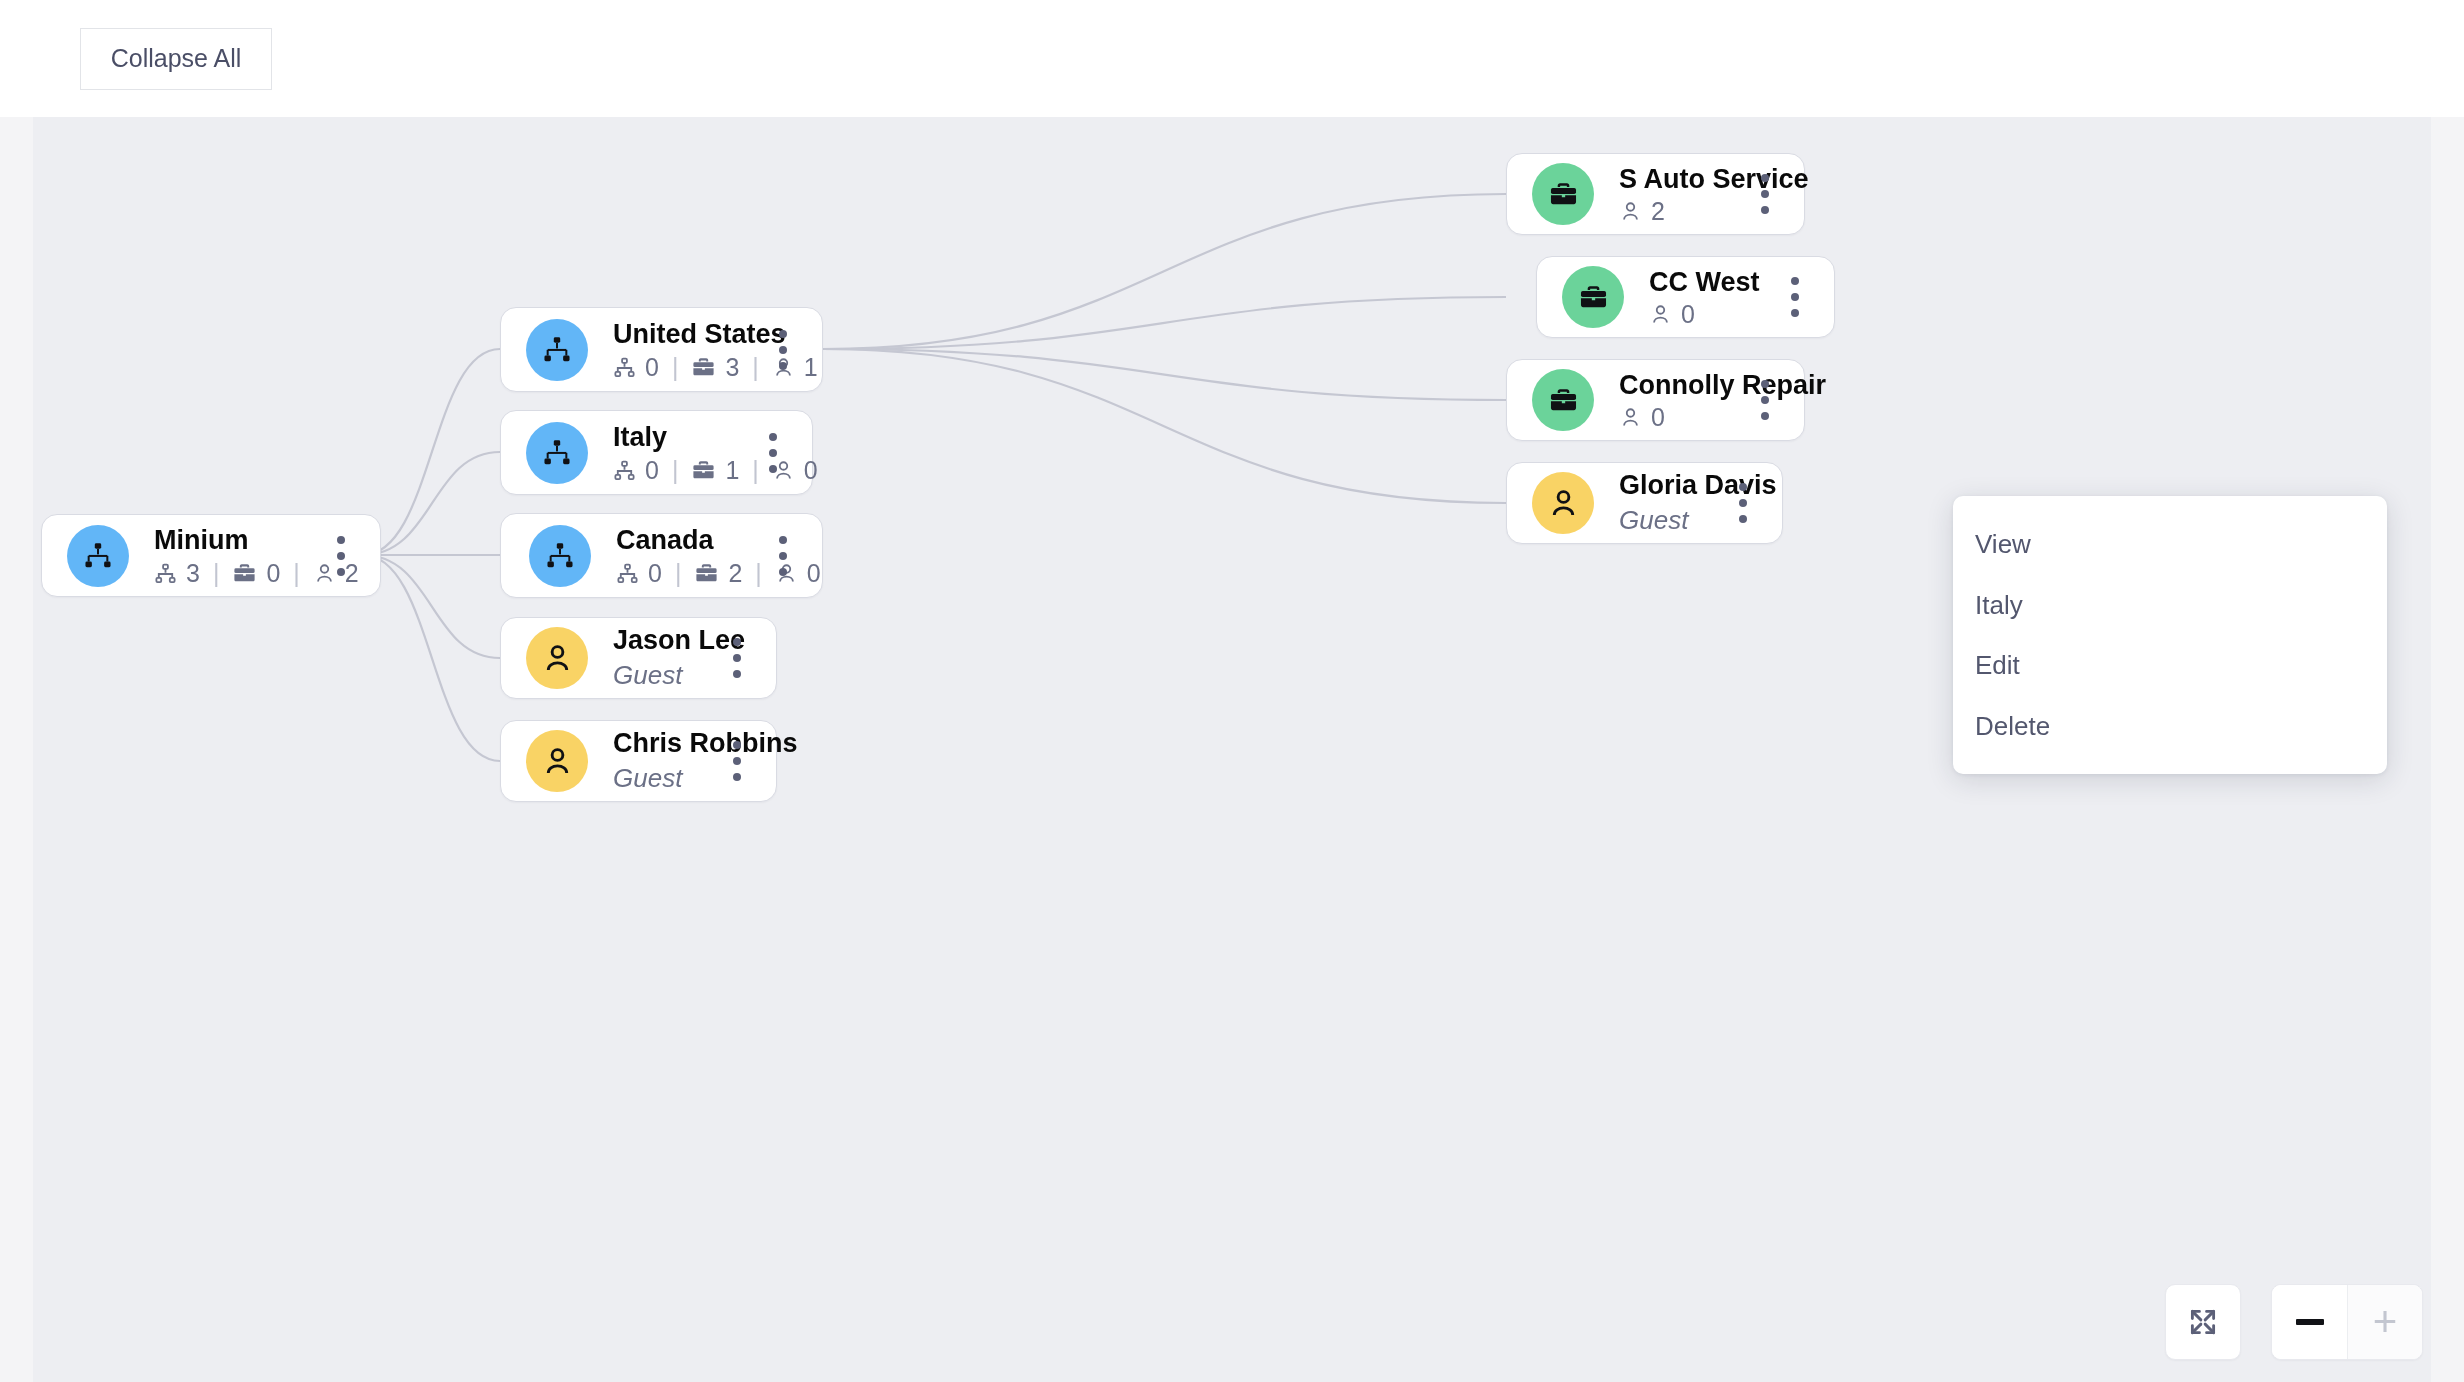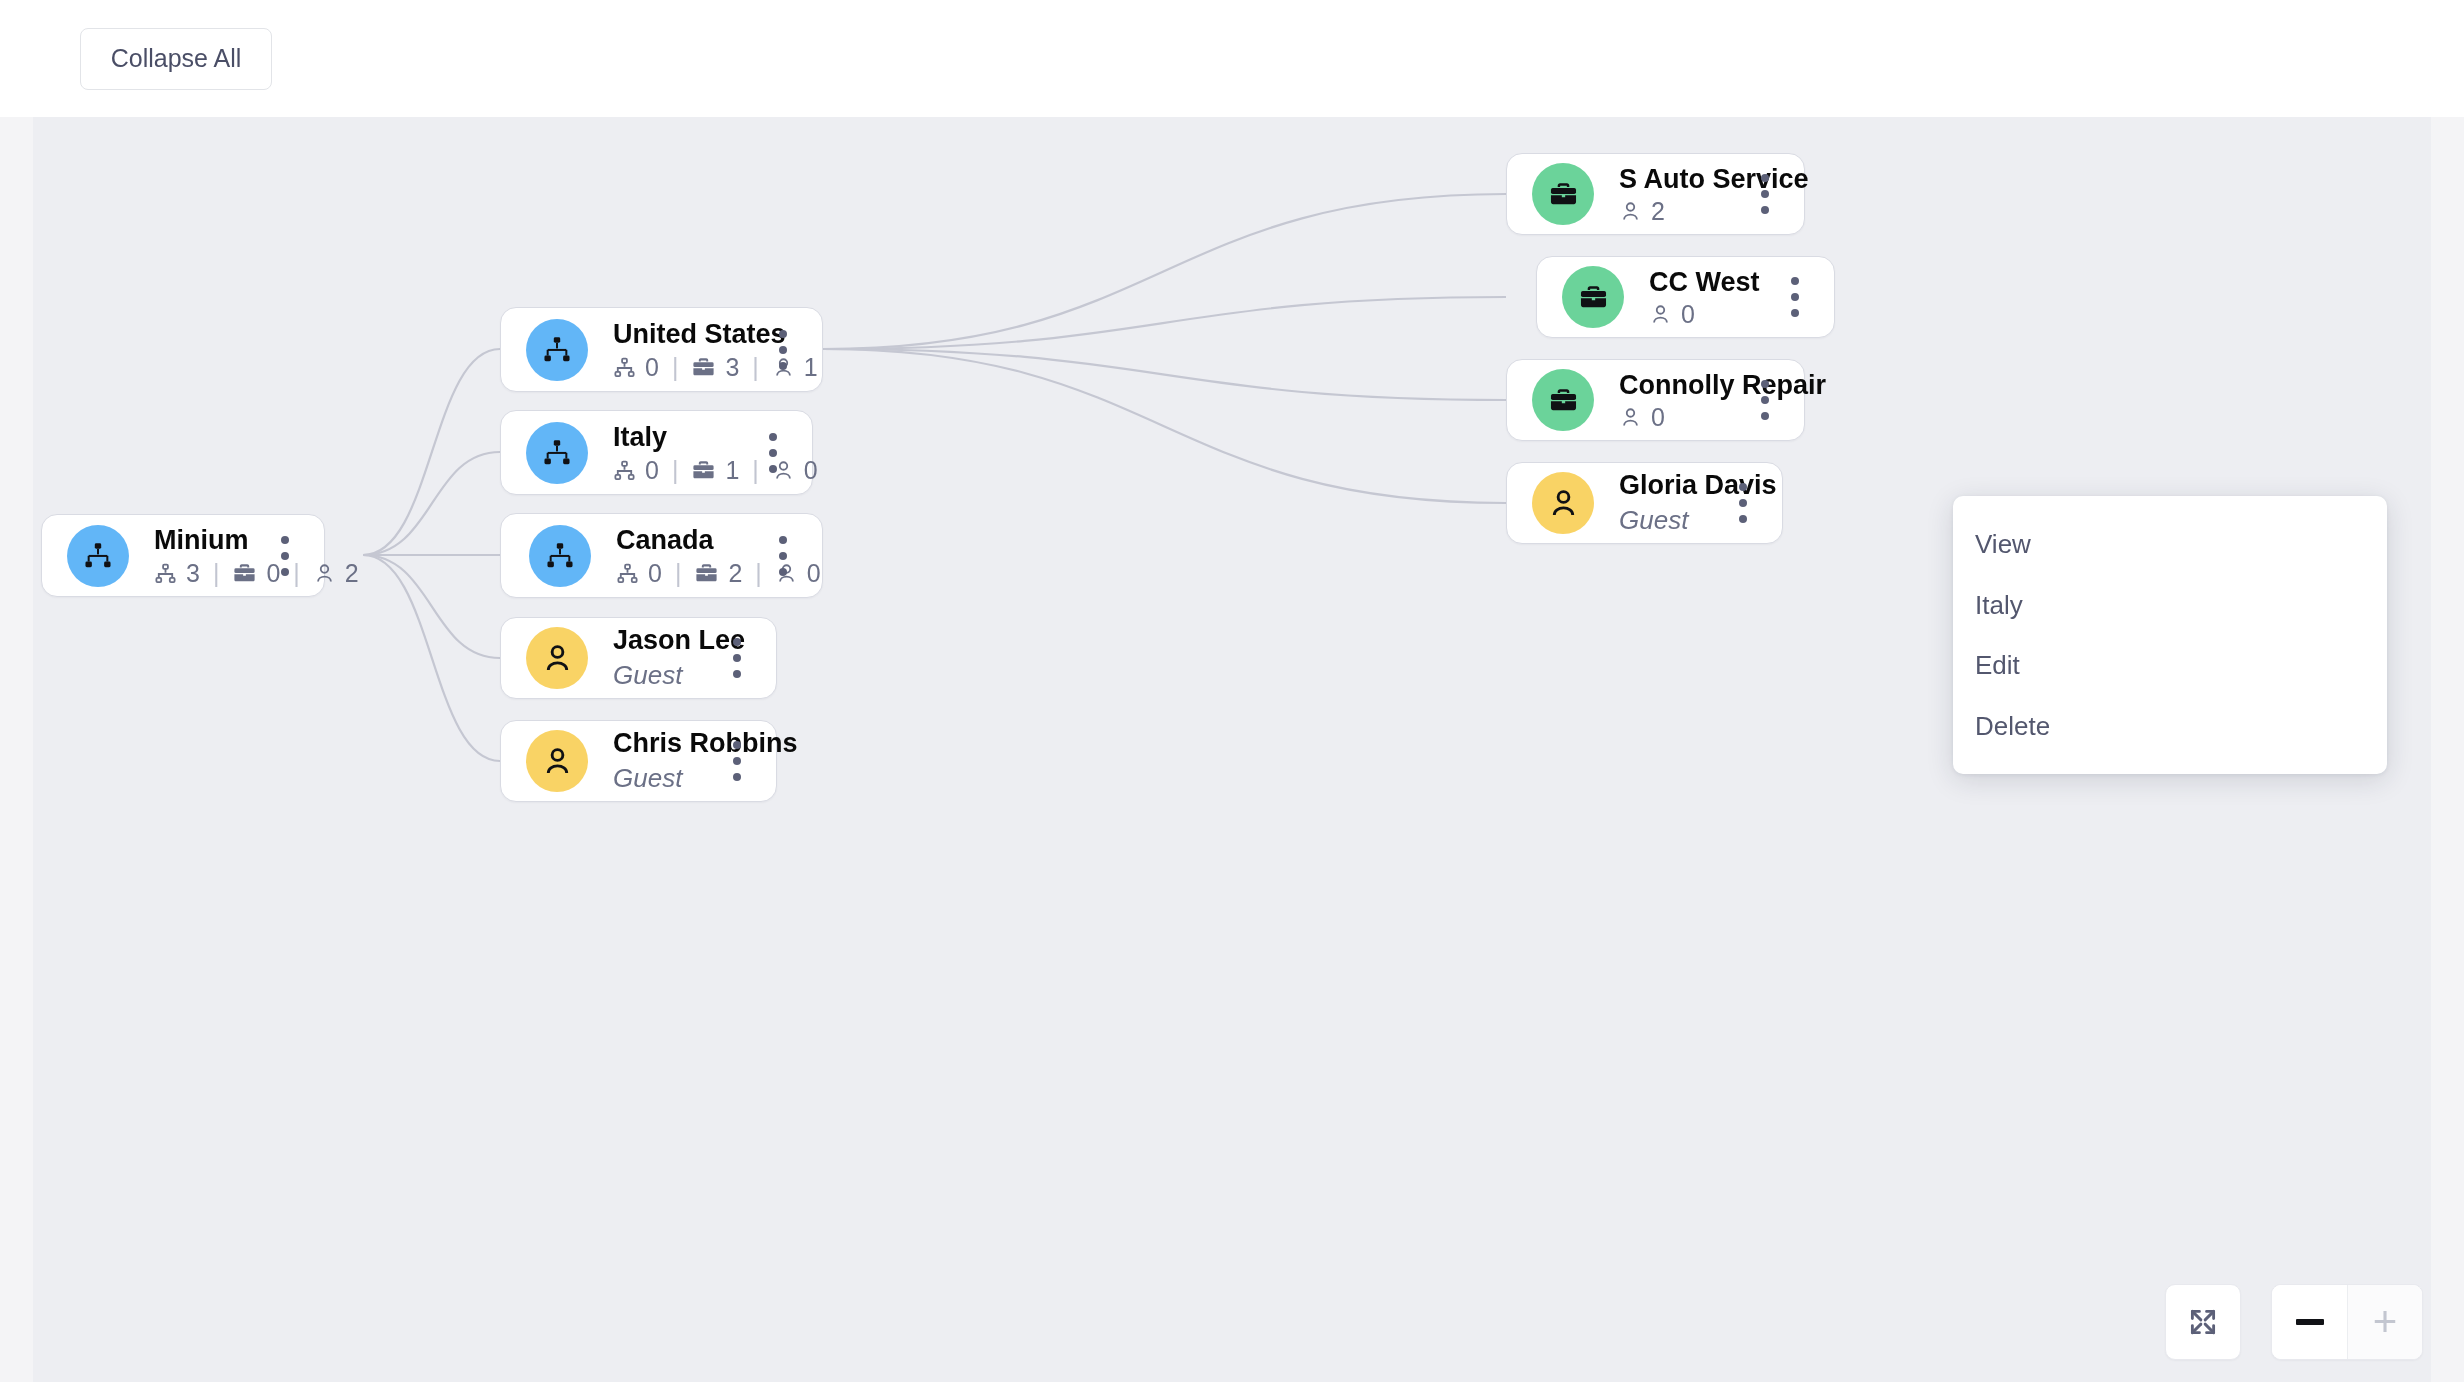--- a/index.html
+++ b/index.html
@@ -33,21 +33,21 @@
     color: #3d4155;
     padding: 0 18px;
   }
   .search-input::placeholder { color: #6b7086; opacity: 1; }
 
   .collapse-btn {
     margin-left: 48px;
     width: 192px;
     height: 62px;
     border: 1.5px solid #e2e4e8;
-    border-radius: 8px;
+    border-radius: 0;
     background: #ffffff;
     font-family: "Liberation Sans", sans-serif;
     font-size: 25px;
     color: #4a4e66;
     cursor: pointer;
     display: flex;
     align-items: center;
     justify-content: center;
   }
 
@@ -200,21 +200,21 @@
         <path d="M330,438 C400,438 398,541 467,541"></path>
         <path d="M330,438 C400,438 398,644 467,644"></path>
 
         <path d="M790,232 C1130,232 1130,77 1473,77"></path>
         <path d="M790,232 C1130,232 1130,180 1473,180"></path>
         <path d="M790,232 C1130,232 1130,283 1473,283"></path>
         <path d="M790,232 C1130,232 1130,386 1473,386"></path>
       </g>
     </svg>
 
-    <div class="node" style="left:8px; top:397px; width:284px; height:83px;">
+    <div class="node" style="left:8px; top:397px; width:340px; height:83px;">
       <div class="avatar" style="background:#62b6f7;">
         <svg width="32" height="32" viewBox="0 0 24 24" fill="#101114">
           <rect x="9.6" y="2.4" width="4.8" height="4.2" rx="1.1"></rect>
           <rect x="2.6" y="16.2" width="4.8" height="4.2" rx="1.1"></rect>
           <rect x="16.6" y="16.2" width="4.8" height="4.2" rx="1.1"></rect>
           <rect x="11.25" y="6.6" width="1.5" height="4.2"></rect>
           <rect x="5" y="11.2" width="14" height="1.5"></rect>
           <rect x="4.25" y="11.9" width="1.5" height="4.3"></rect>
           <rect x="18.25" y="11.9" width="1.5" height="4.3"></rect>
         </svg>

